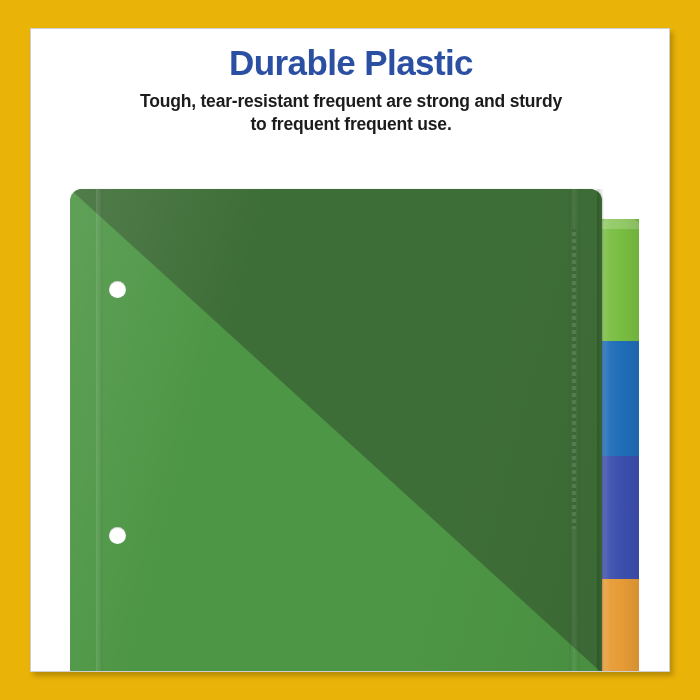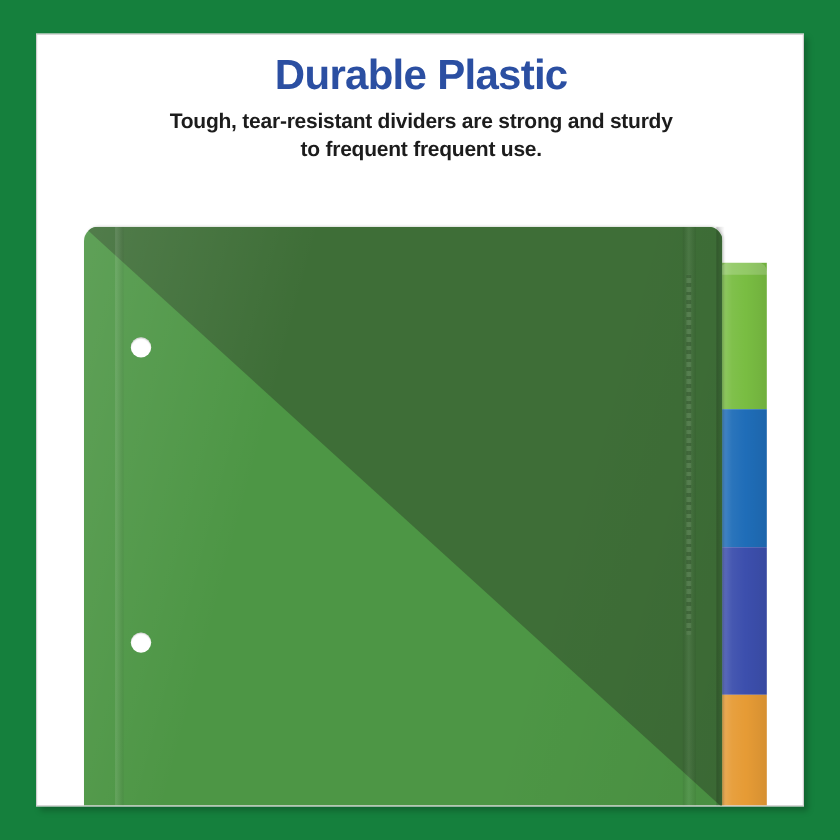--- a/index.html
+++ b/index.html
@@ -14,21 +14,21 @@
     overflow: hidden;
     font-family: "Liberation Sans", sans-serif;
     -webkit-font-smoothing: antialiased;
   }
 
   
   .page {
     position: absolute;
     left: 0; top: 0;
     width: 700px; height: 700px;
-    background: #15803d;
+    background: #eab308;
   }
   .frame {
     position: absolute;
     left: 30px;
     top: 28px;
     width: 640px;
     height: 644px;
     background: #ffffff;
     border: 1px solid #cfcfcf;
     box-sizing: border-box;
@@ -196,21 +196,21 @@
 </style>
 </head>
 <body>
 
 <div class="page">
   <div class="frame">
 
     <div class="headline">
       <div class="title" style="color: rgb(43, 79, 162);">Durable Plastic</div>
       <div class="subtitle" style="color: rgb(28, 28, 28);">
-        <span>Tough, tear-resistant dividers are strong and sturdy</span>
+        <span>Tough, tear-resistant frequent are strong and sturdy</span>
         <br>
         <span>to frequent frequent use.</span>
       </div>
     </div>
 
     <div class="product">
 
       <div class="tabs">
         <div class="tab" style="background: rgb(121, 189, 66); top: 190px; height: 122px;">
           <div class="topcap"></div>

